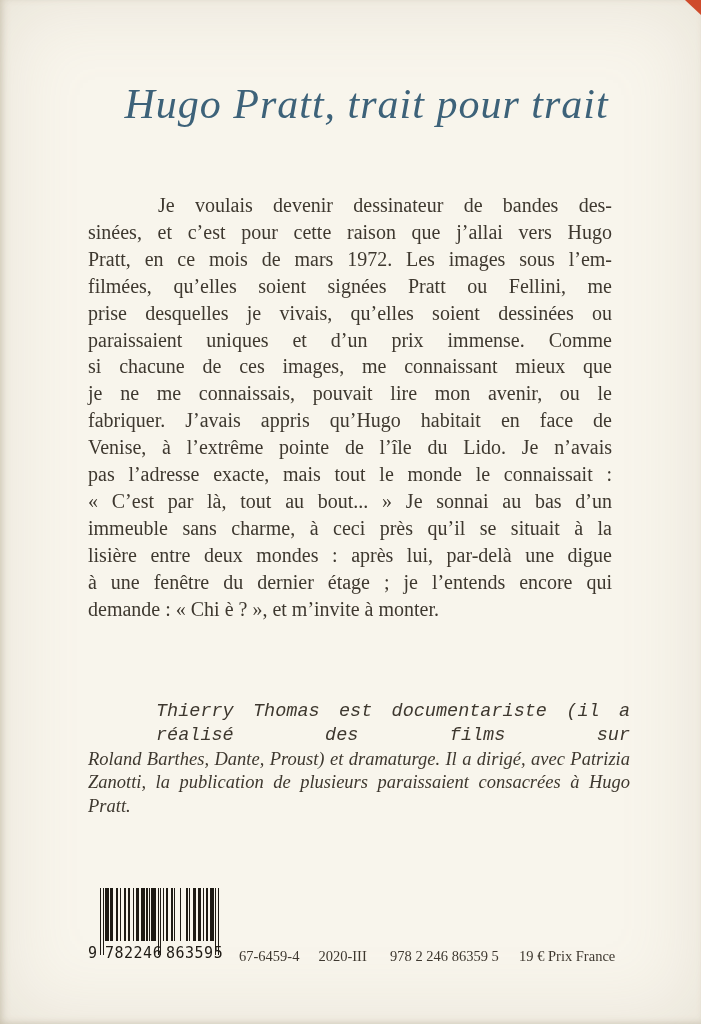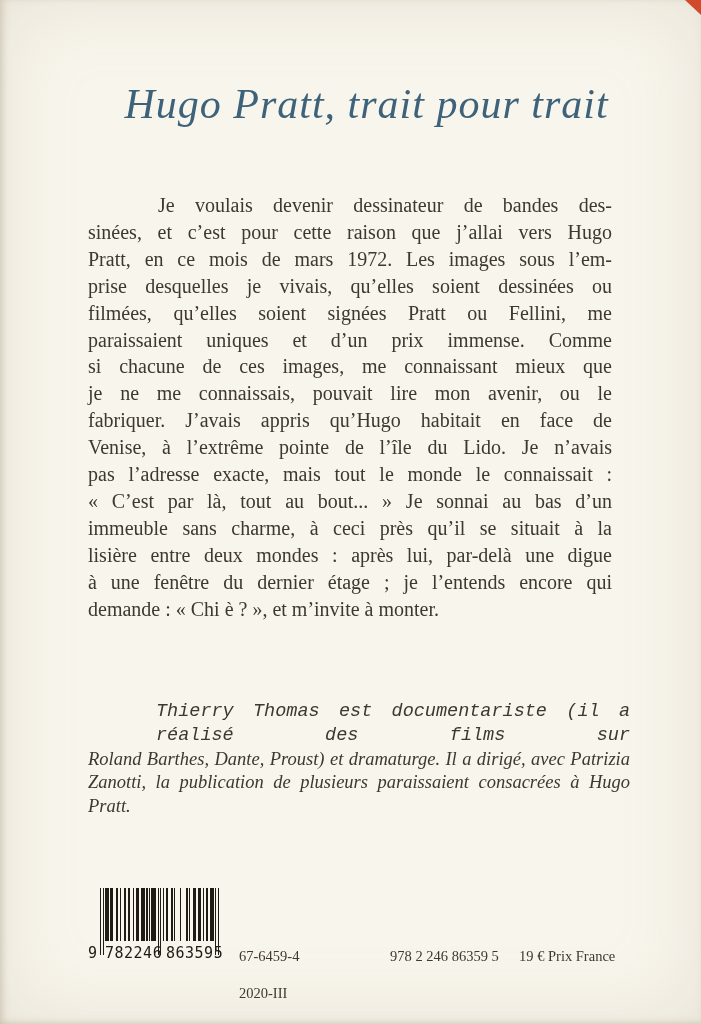--- a/index.html
+++ b/index.html
@@ -46,39 +46,39 @@
   .bars{display:flex;align-items:flex-start;margin-left:12px;height:68px;}
   .bars span{display:block;width:1.25px;height:53px;}
   .bars span.b{background:var(--bars,#1f1b15);}
   .bars span.guard{height:67px;}
   .bc-digits{position:absolute;left:0;bottom:-2px;width:100%;height:17px;
     font-family:"DejaVu Sans Mono",monospace;font-size:15px;line-height:17px;
     color:var(--bars,#1f1b15);}
   .bc-digits .lead{position:absolute;left:0;bottom:0;}
   .bc-digits .g1{position:absolute;left:17px;width:54px;bottom:0;text-align:center;letter-spacing:.5px;}
   .bc-digits .g2{position:absolute;left:78px;width:54px;bottom:0;text-align:center;letter-spacing:.5px;}
-  .foot{position:absolute;top:947px;font-size:14.5px;line-height:18px;color:var(--ink,#3e382f);white-space:nowrap;flex-direction:column;}
+  .foot{position:absolute;top:947px;font-size:14.5px;line-height:18px;color:var(--ink,#3e382f);white-space:nowrap;}
   .print-line{left:239px;display:flex;gap:19px;}
   .isbn-line{left:378px;margin-left:12px;}
   .price-line{left:519px;}
 </style>
 </head>
 <body>
 
 <div class="cover">
   <div class="corner"></div>
 
   <h1 class="title">Hugo Pratt, trait pour trait</h1>
 
   <div class="body-text" id="excerpt">
       <div class="tline first">Je voulais devenir dessinateur de bandes des-</div>
       <div class="tline">sinées, et c’est pour cette raison que j’allai vers Hugo</div>
       <div class="tline">Pratt, en ce mois de mars 1972. Les images sous l’em-</div>
+      <div class="tline">filmées, qu’elles soient signées Pratt ou Fellini, me</div>
       <div class="tline">prise desquelles je vivais, qu’elles soient dessinées ou</div>
-      <div class="tline">filmées, qu’elles soient signées Pratt ou Fellini, me</div>
       <div class="tline">paraissaient uniques et d’un prix immense. Comme</div>
       <div class="tline">si chacune de ces images, me connaissant mieux que</div>
       <div class="tline">je ne me connaissais, pouvait lire mon avenir, ou le</div>
       <div class="tline">fabriquer. J’avais appris qu’Hugo habitait en face de</div>
       <div class="tline">Venise, à l’extrême pointe de l’île du Lido. Je n’avais</div>
       <div class="tline">pas l’adresse exacte, mais tout le monde le connaissait :</div>
       <div class="tline">« C’est par là, tout au bout... » Je sonnai au bas d’un</div>
       <div class="tline">immeuble sans charme, à ceci près qu’il se situait à la</div>
       <div class="tline">lisière entre deux mondes : après lui, par-delà une digue</div>
       <div class="tline">à une fenêtre du dernier étage ; je l’entends encore qui</div>

